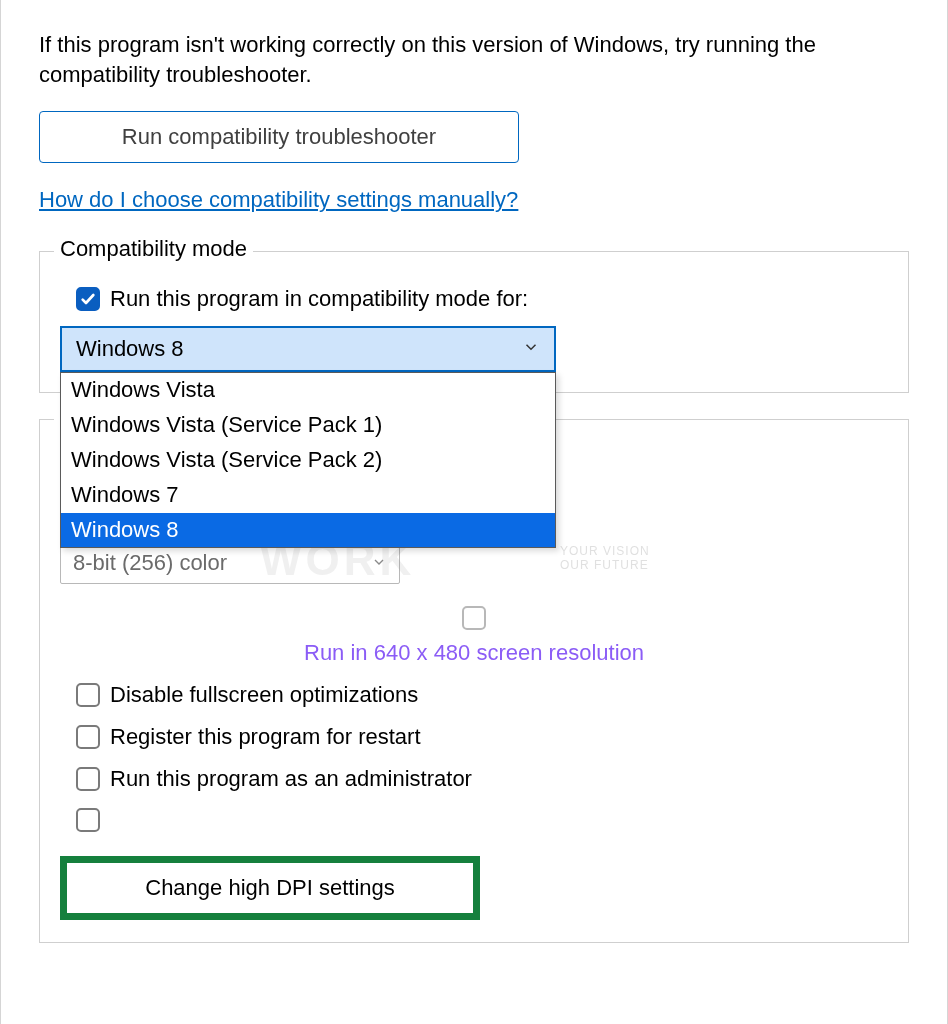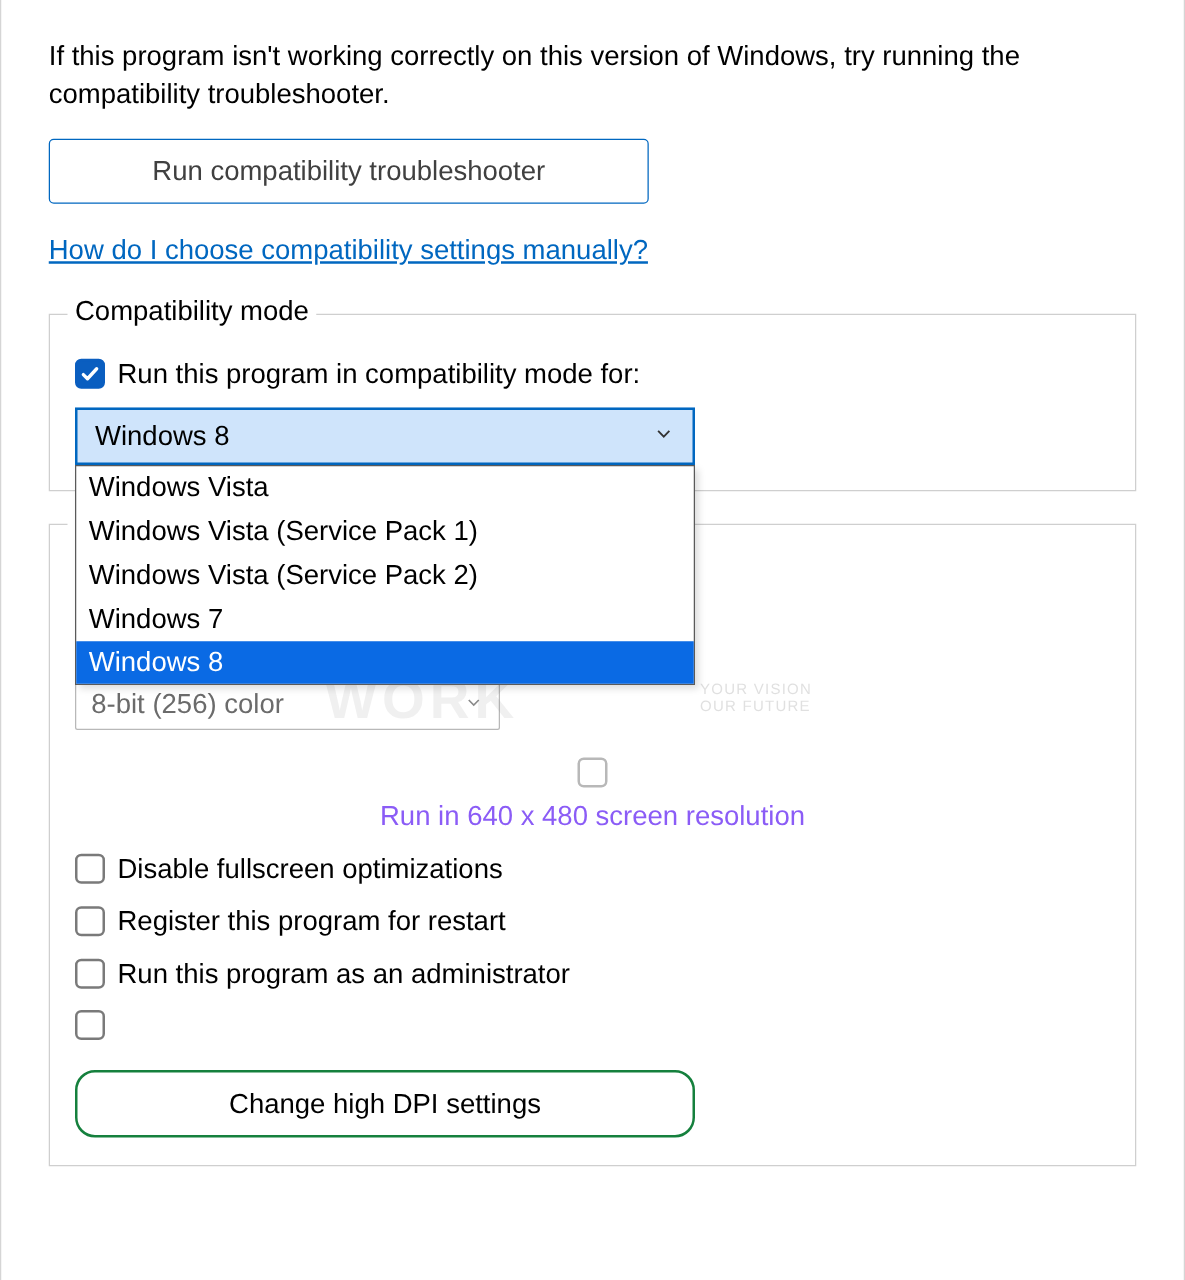--- a/index.html
+++ b/index.html
@@ -59,21 +59,21 @@
     left: 14px;
     background: #fff;
     padding: 0 6px;
     font-size: 22px;
     color: #000;
   }
   .check-row {
     display: flex;
     align-items: center;
     gap: 10px;
-    margin: 6px 0;
+    margin: 6px 16px;
     font-size: 22px;
     color: #000;
   }
   .check-row.disabled {
     color: #8b5cf6;
     flex-direction: column;
   }
   .cb {
     width: 24px;
     height: 24px;
@@ -163,27 +163,27 @@
     color: #6b6b6b;
     border-radius: 2px;
     margin-bottom: 22px;
   }
   .small-combo .chev svg {
     width: 16px;
     height: 16px;
     stroke: #8a8a8a;
   }
   .dpi-btn {
-    border: 2px solid #15803d;
+    border: 7px solid #15803d;
     background: #fff;
-    border-radius: 16px;
+    border-radius: 0;
     font-size: 22px;
     color: #000;
     padding: 12px 0;
-    width: 496px;
+    width: 420px;
     text-align: center;
     cursor: pointer;
     margin-top: 18px;
   }
   .check-row + .check-row {
     margin-top: 16px;
   }
   .watermark {
     position: absolute;
     top: 470px;

